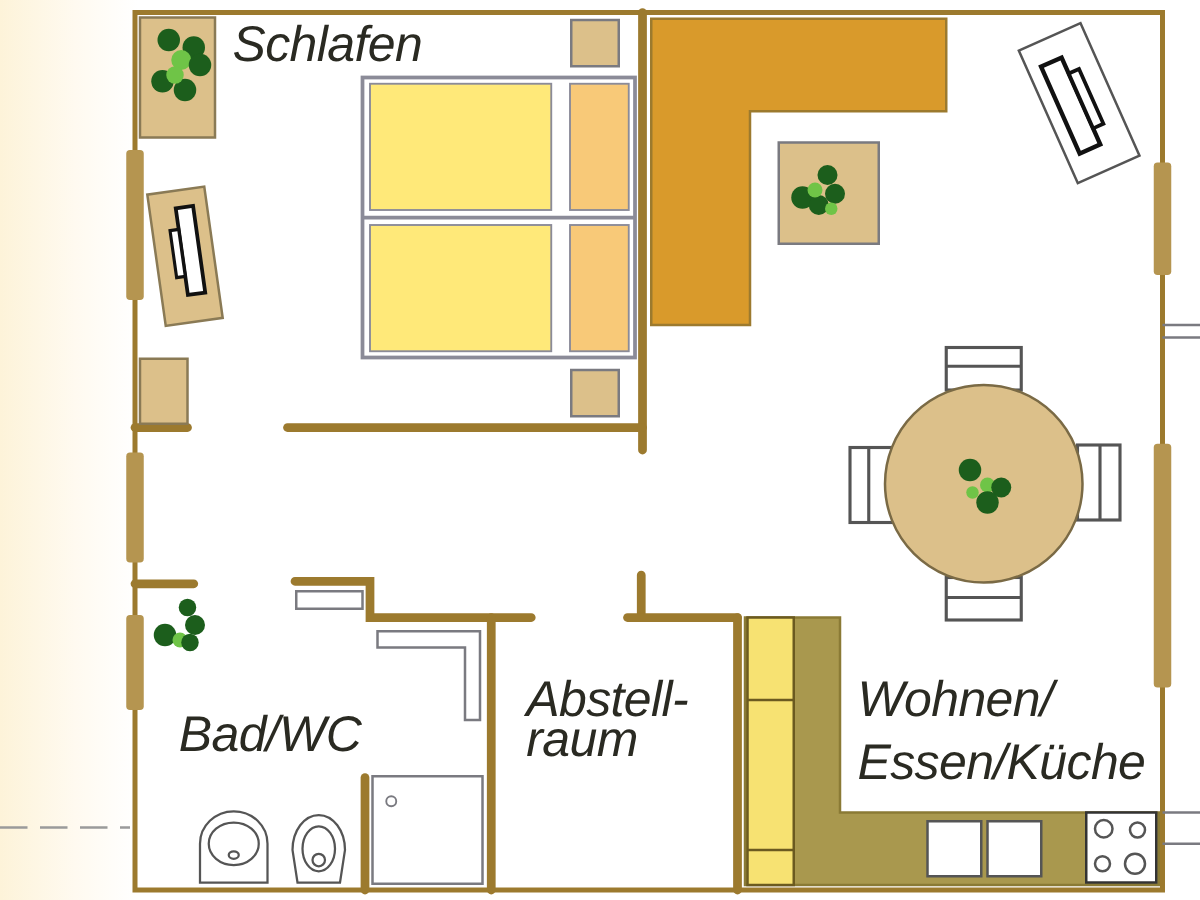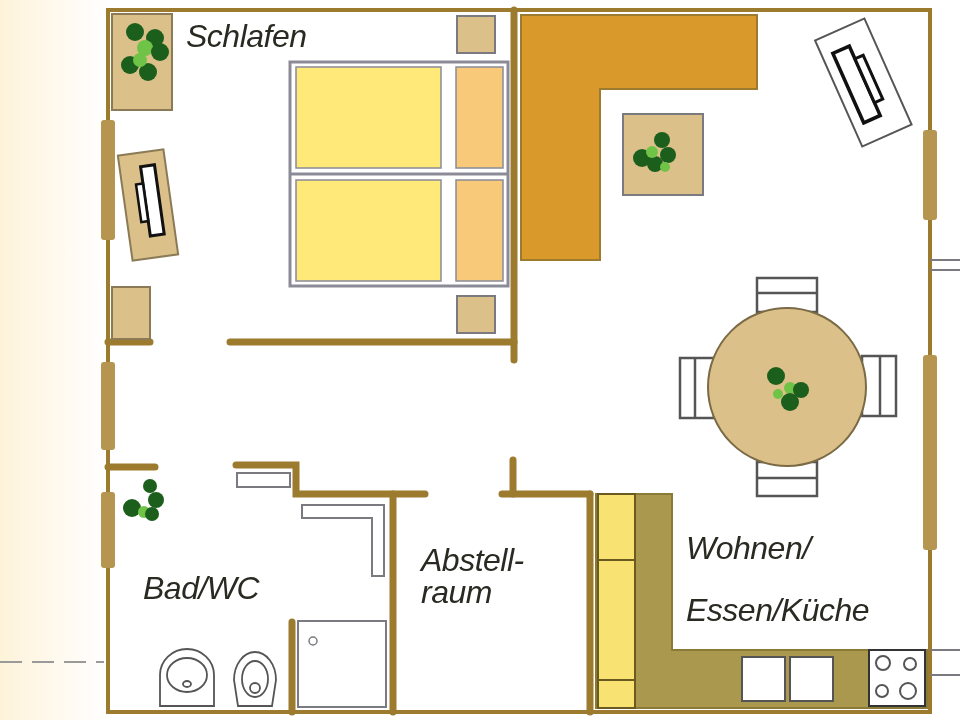--- a/index.html
+++ b/index.html
@@ -7,21 +7,21 @@
     width: 960px; height: 720px; overflow: hidden;
     background: linear-gradient(90deg, #fdf3d9 0px, #fffaf0 60px, #ffffff 110px);
     font-family: "Liberation Sans", sans-serif;
     position: relative;
   }
   #plan { position: absolute; left: 0; top: 0; }
   .room-label {
     position: absolute;
     font-family: "Liberation Sans", sans-serif;
     font-style: italic;
-    font-size: 32px;
+    font-size: 40px;
     color: #2a2a22;
     line-height: 48px;
     letter-spacing: -0.5px;
     white-space: nowrap;
   }
 </style>
 </head>
 <body>
 
 <svg id="plan" width="960" height="720" viewBox="0 0 960 720">
@@ -186,14 +186,14 @@
     <path d="M238,706 L234,680 A21,28 0 0 1 276,680 L272,706 Z"></path>
     <ellipse cx="255" cy="679" rx="13" ry="18"></ellipse>
     <circle cx="255" cy="688" r="5"></circle>
   </g>
 </svg>
 
 <div class="room-label" style="left:186px; top:12px;">Schlafen</div>
 <div class="room-label" style="left:143px; top:536px;margin-top:28px;">Bad/WC</div>
 <div class="room-label" style="left:421px; top:536px;">Abstell-</div>
 <div class="room-label" style="left:421px; top:568px;">raum</div>
-<div class="room-label" style="left:686px; top:524px;text-align:right;">Wohnen/</div>
+<div class="room-label" style="left:686px; top:536px;text-align:right;">Wohnen/</div>
 <div class="room-label" style="left:686px; top:586px;font-style:italic;">Essen/Küche</div>
 
 </body></html>

